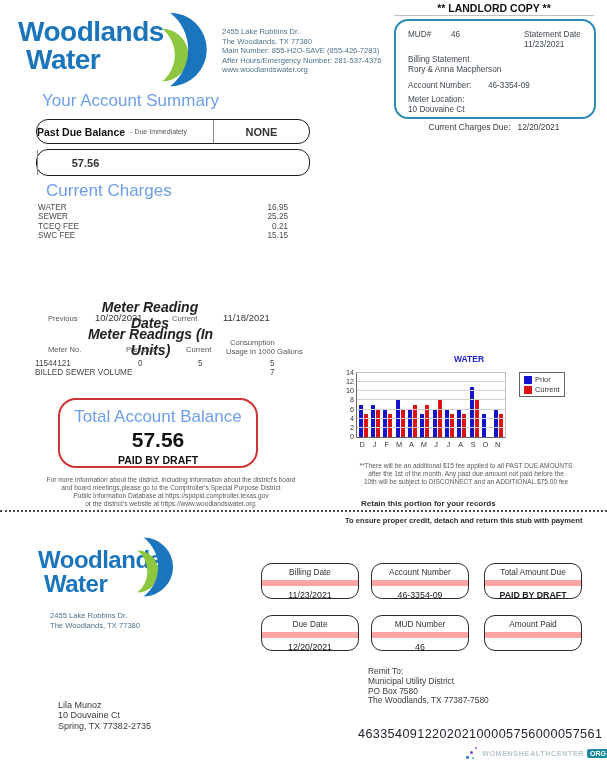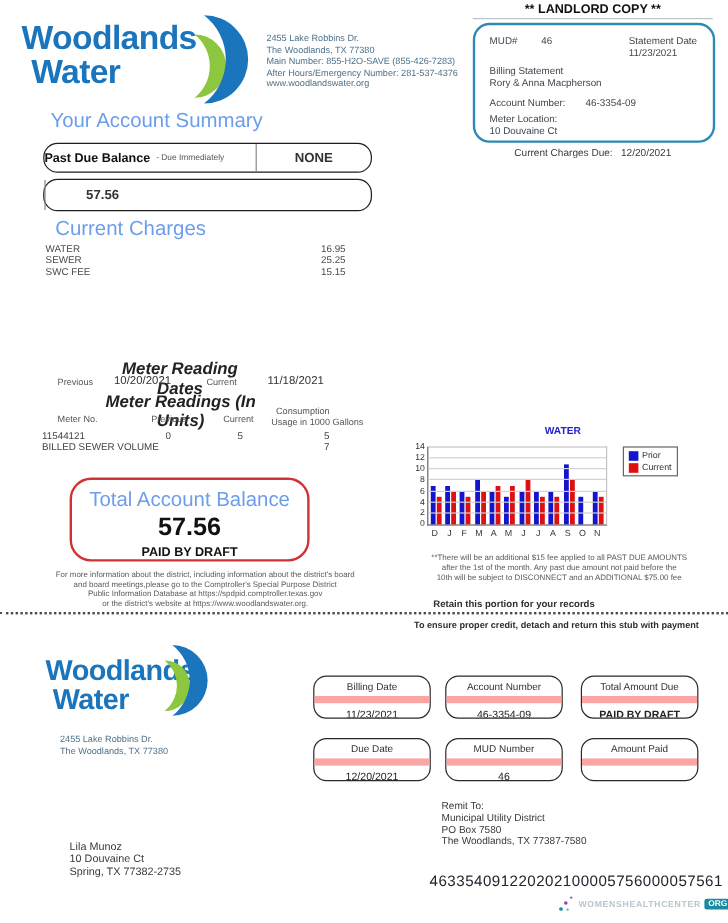--- a/index.html
+++ b/index.html
@@ -147,20 +147,24 @@
   <div class="abs heading" style="left:46px;top:181px;">Current Charges</div>
 
   <div class="abs" style="left:38px;top:203px;width:250px;">
     <div class="charge-row">
       <span>WATER</span>
       <span>16.95</span>
     </div>
     <div class="charge-row">
       <span>SEWER</span>
       <span>25.25</span>
+    </div>
+    <div class="charge-row">
+      <span>TCEQ FEE</span>
+      <span>0.21</span>
     </div>
     <div class="charge-row">
       <span>SWC FEE</span>
       <span>15.15</span>
     </div>
   </div>
 
 
   <div class="abs bold9" style="left:85px;top:299px;width:130px;text-align:center;">Meter Reading Dates</div>
 

